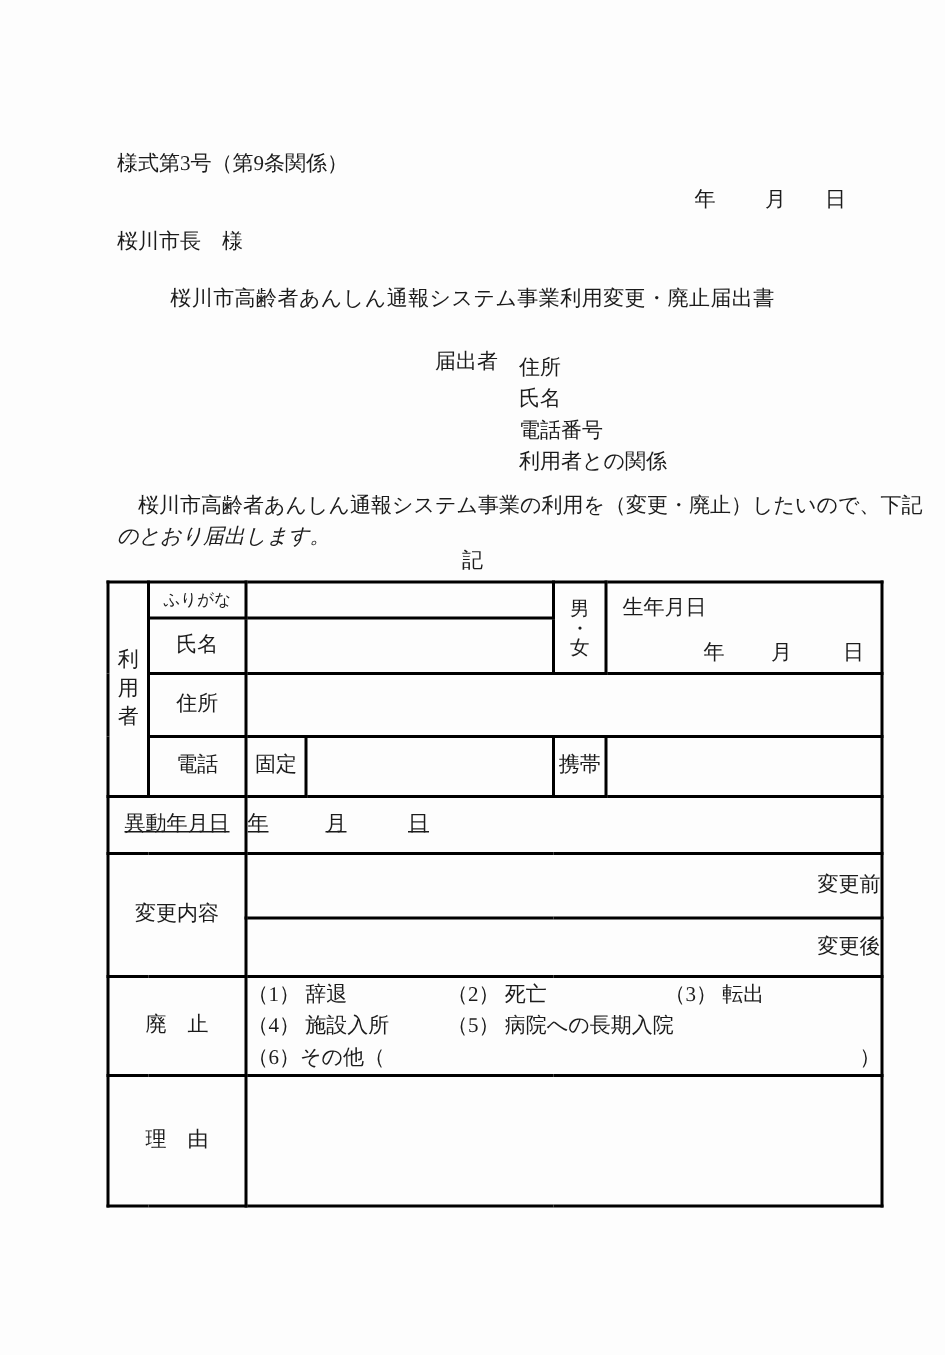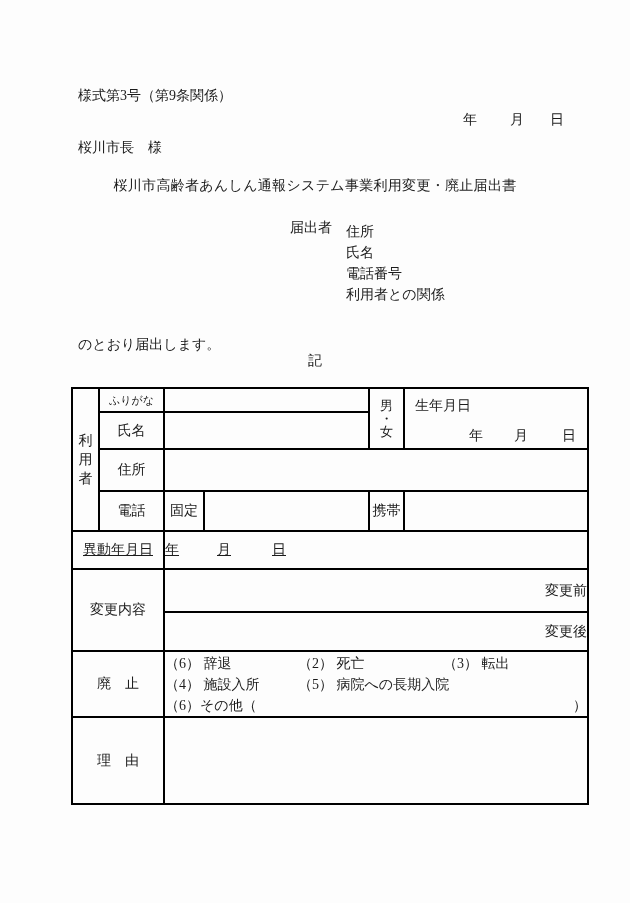--- a/index.html
+++ b/index.html
@@ -9,36 +9,36 @@
     width: 630px;
     height: 903px;
     margin: 0 auto;
     background: #fdfdfd;
     color: #1b1b1b;
     font-family: "Liberation Serif", "DejaVu Serif", serif;
     font-size: 14px;
     line-height: 1;
     overflow: hidden;
   }
-  .abs { position: absolute; }
+  .abs { position: absolute; margin-top: 14px; }
   .sp { display: inline-block; height: 1px; vertical-align: middle; }
   .w26 { width: 26px; } .w31 { width: 31px; } .w33 { width: 33px; }
   .w34 { width: 34px; } .w38 { width: 38px; } .w41 { width: 41px; }
 
   .form-no   { left: 78px; top: 89px; }
   .date-line { left: 463px; top: 113px; white-space: nowrap; }
   .addressee { left: 78px; top: 141px; }
   .doc-title { left: 0; top: 179px; width: 100%; text-align: center; letter-spacing: 0.3px; }
 
   .applicant { left: 290px; top: 221px; display: flex; }
   .applicant .app-label { margin-right: 14px; }
   .applicant .app-fields div { line-height: 21px; }
 
   .body-l1 { left: 78px; top: 317px; white-space: nowrap; }
-  .body-l2 { left: 78px; top: 338px; }
+  .body-l2 { left: 78px; top: 338px; font-style: italic; }
   .record  { left: 0; top: 354px; width: 100%; text-align: center; }
 
   table.form {
     position: absolute;
     left: 71px; top: 387px;
     width: 516px;
     border-collapse: collapse;
     table-layout: fixed;
     font-size: 14px;
     color: #1b1b1b;
@@ -85,20 +85,21 @@
   <div class="abs applicant">
     <span class="app-label">届出者</span>
     <div class="app-fields">
       <div>住所</div>
       <div>氏名</div>
       <div>電話番号</div>
       <div>利用者との関係</div>
     </div>
   </div>
 
+  <div class="abs body-l1">　桜川市高齢者あんしん通報システム事業の利用を（変更・廃止）したいので、下記</div>
   <div class="abs body-l2">のとおり届出します。</div>
 
   <div class="abs record">記</div>
 
   <table class="form">
     <colgroup>
       <col style="width:27px">
         <col style="width:65px">
         <col style="width:40px">
       <col style="width:165px">
@@ -146,21 +147,21 @@
     <tr class="r6">
       <td colspan="2" rowspan="2" class="c-lbl">変更内容</td>
       <td colspan="4" class="c-left">変更前</td>
     </tr>
     <tr class="r7">
       <td colspan="4" class="c-left">変更後</td>
     </tr>
     <tr class="r8">
       <td colspan="2" class="c-lbl">廃　止</td>
       <td colspan="4" class="c-cancel">
-        <div class="opt-line"><span class="slot w133">（6） 辞退</span><span class="slot w145">（2） 死亡</span><span>（3） 転出</span></div>
+        <div class="opt-line"><span class="slot w133">（1） 辞退</span><span class="slot w145">（2） 死亡</span><span>（3） 転出</span></div>
         <div class="opt-line"><span class="slot w133">（4） 施設入所</span><span>（5） 病院への長期入院</span></div>
         <div class="opt-line3">
               <span>（6）その他（</span>
               <span>）</span>
             </div>
       </td>
     </tr>
     <tr class="r9">
       <td colspan="2" class="c-lbl">理　由</td>
       <td colspan="4"></td>

